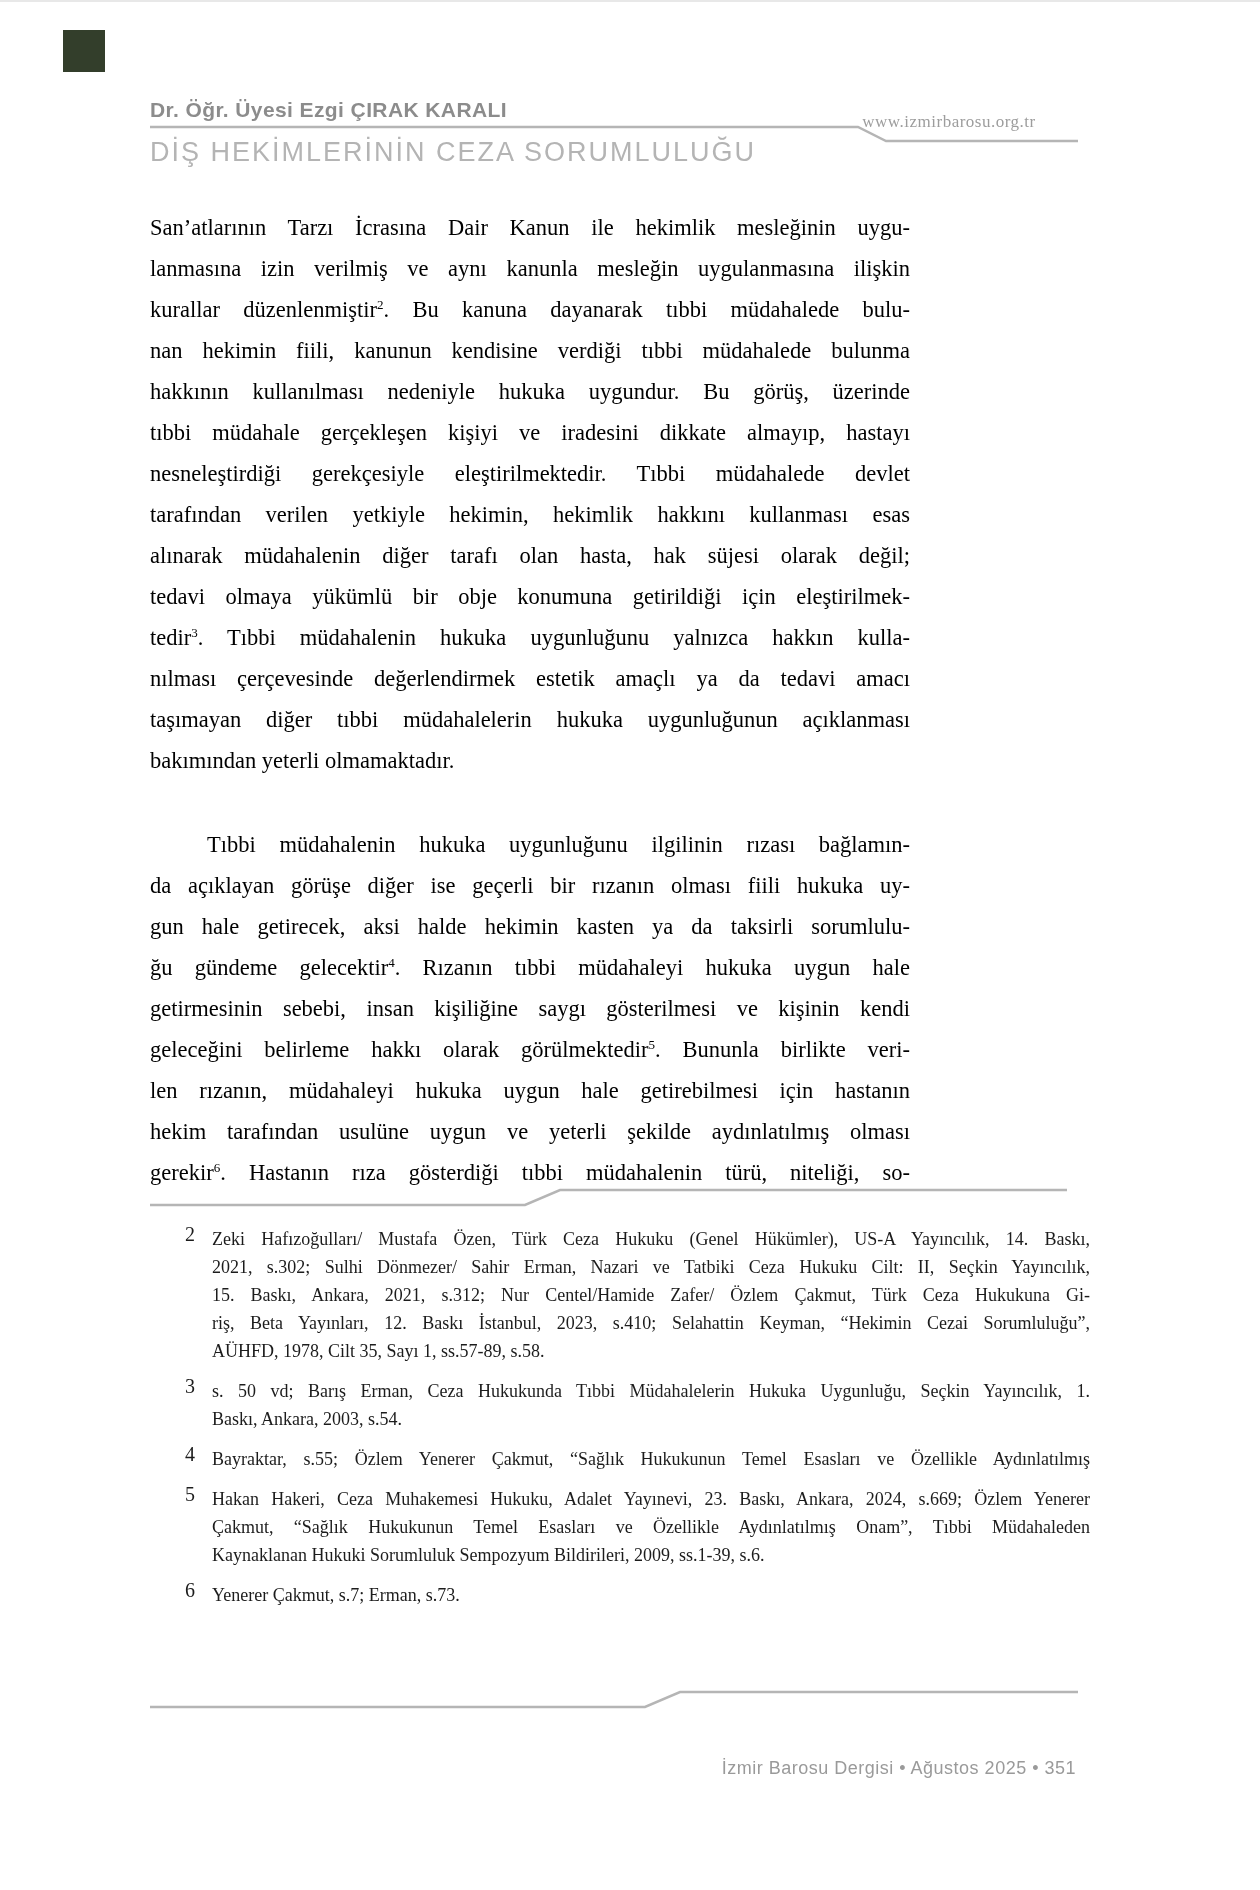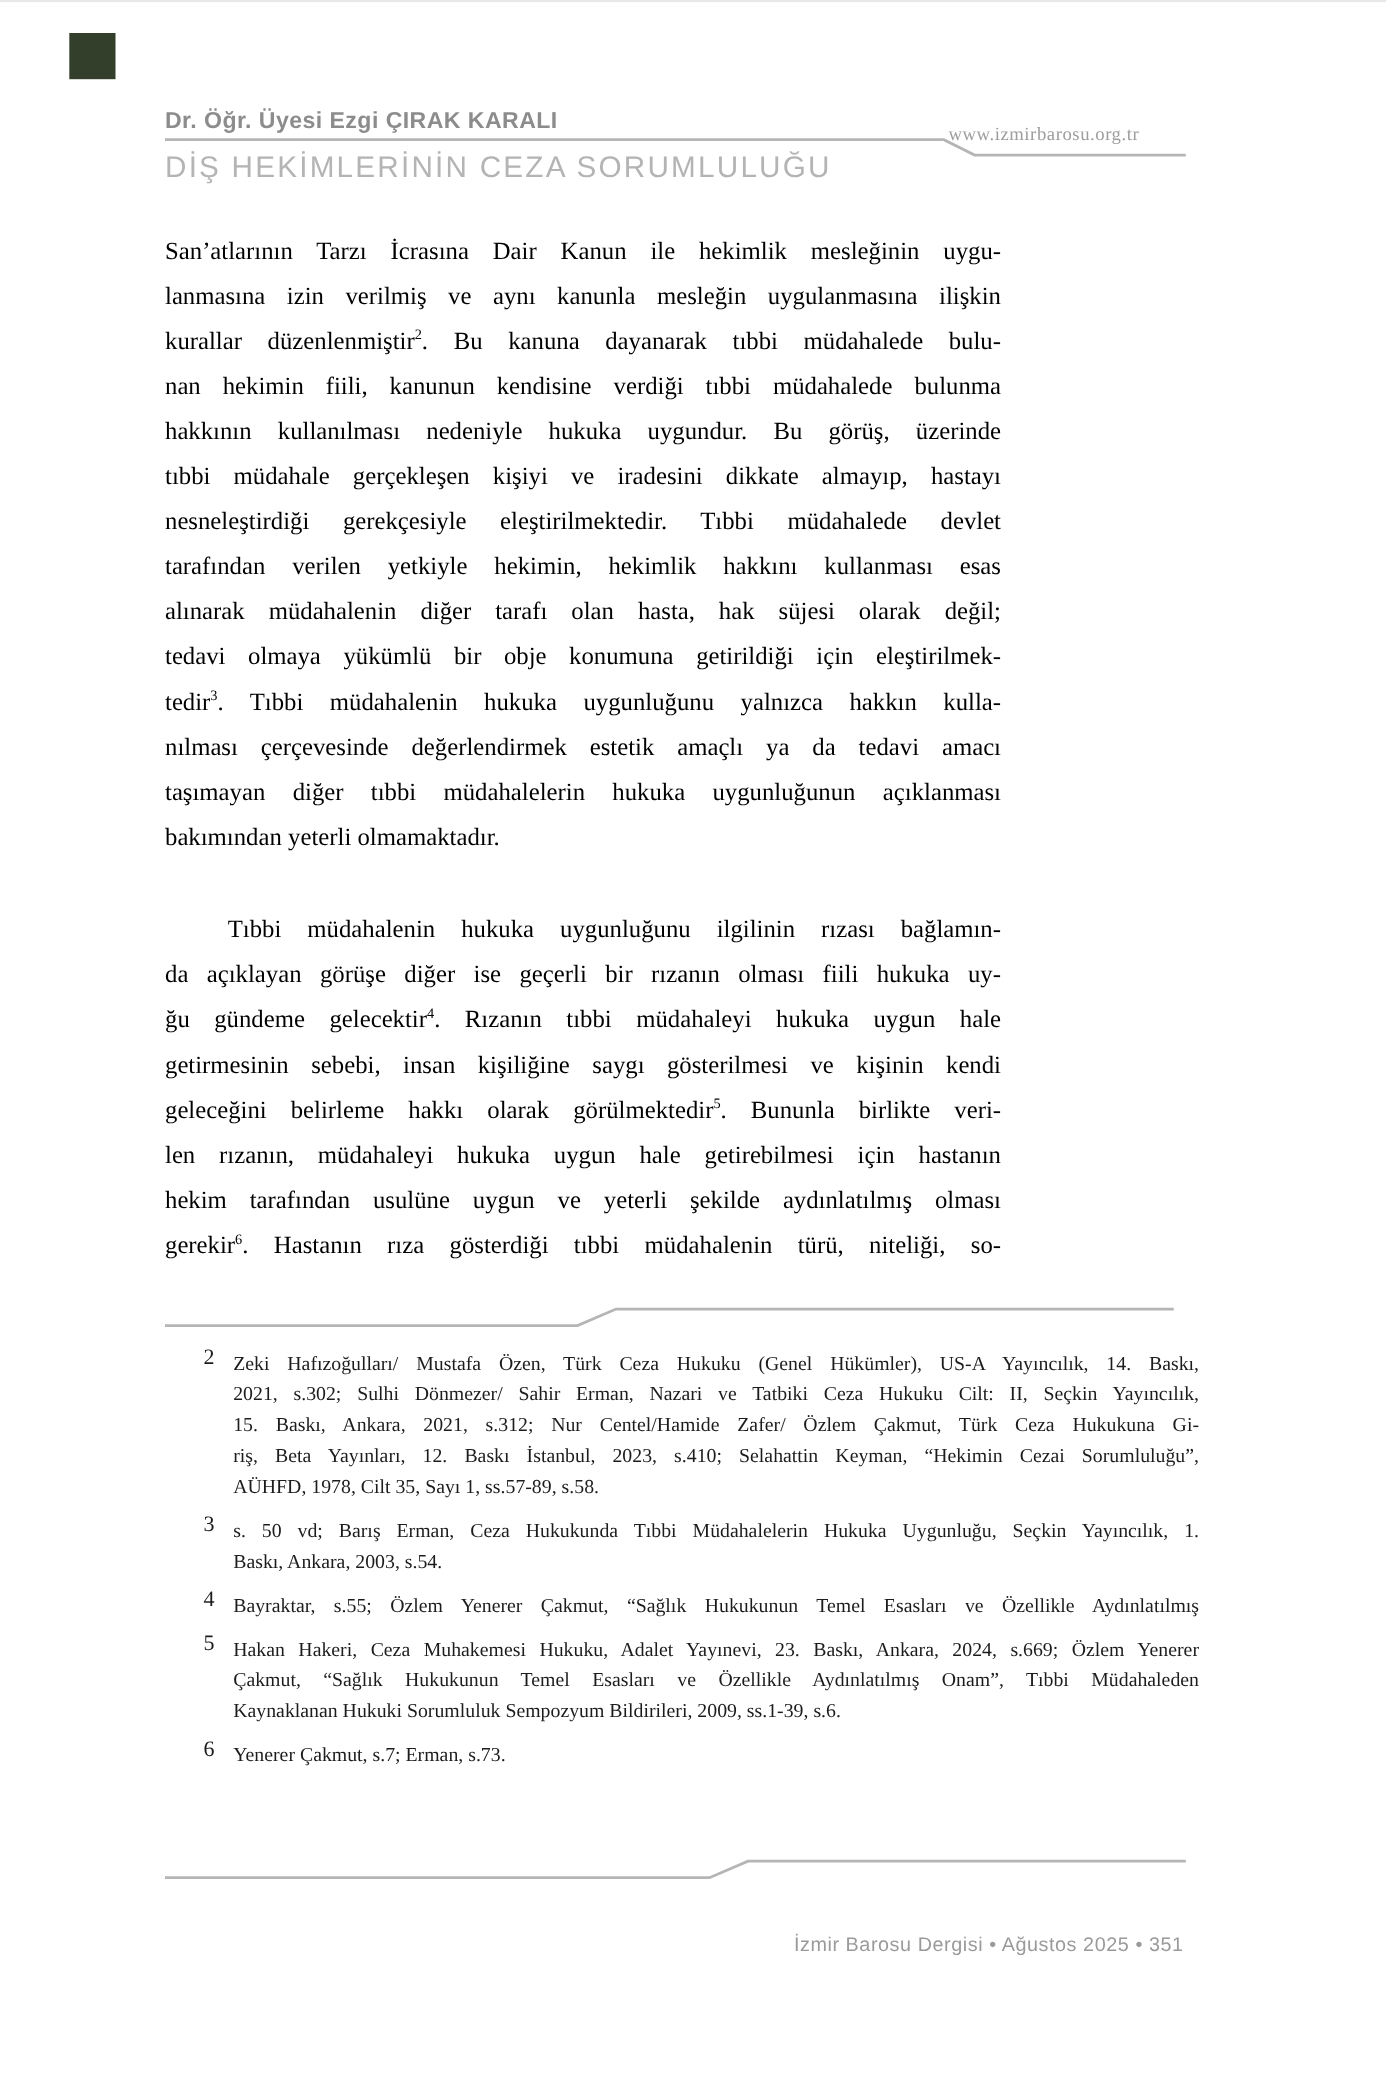--- a/index.html
+++ b/index.html
@@ -95,20 +95,21 @@
       <div class="bline">alınarak müdahalenin diğer tarafı olan hasta, hak süjesi olarak değil;</div>
       <div class="bline">tedavi olmaya yükümlü bir obje konumuna getirildiği için eleştirilmek-</div>
       <div class="bline">tedir<sup class="sup">3</sup>. Tıbbi müdahalenin hukuka uygunluğunu yalnızca hakkın kulla-</div>
       <div class="bline">nılması çerçevesinde değerlendirmek estetik amaçlı ya da tedavi amacı</div>
       <div class="bline">taşımayan diğer tıbbi müdahalelerin hukuka uygunluğunun açıklanması</div>
       <div class="bline last-left">bakımından yeterli olmamaktadır.</div>
     </div>
   <div class="paragraph p2">
       <div class="bline indented">Tıbbi müdahalenin hukuka uygunluğunu ilgilinin rızası bağlamın-</div>
       <div class="bline">da açıklayan görüşe diğer ise geçerli bir rızanın olması fiili hukuka uy-</div>
+      <div class="bline">gun hale getirecek, aksi halde hekimin kasten ya da taksirli sorumlulu-</div>
       <div class="bline">ğu gündeme gelecektir<sup class="sup">4</sup>. Rızanın tıbbi müdahaleyi hukuka uygun hale</div>
       <div class="bline">getirmesinin sebebi, insan kişiliğine saygı gösterilmesi ve kişinin kendi</div>
       <div class="bline">geleceğini belirleme hakkı olarak görülmektedir<sup class="sup">5</sup>. Bununla birlikte veri-</div>
       <div class="bline">len rızanın, müdahaleyi hukuka uygun hale getirebilmesi için hastanın</div>
       <div class="bline">hekim tarafından usulüne uygun ve yeterli şekilde aydınlatılmış olması</div>
       <div class="bline">gerekir<sup class="sup">6</sup>. Hastanın rıza gösterdiği tıbbi müdahalenin türü, niteliği, so-</div>
     </div>
 
   <div class="footnotes" id="footnotes">
       <div class="fn-item">

